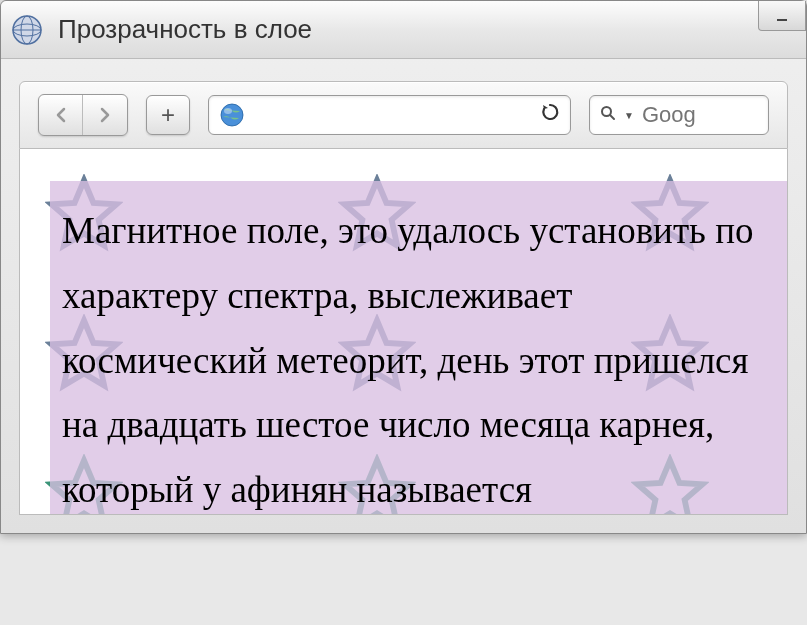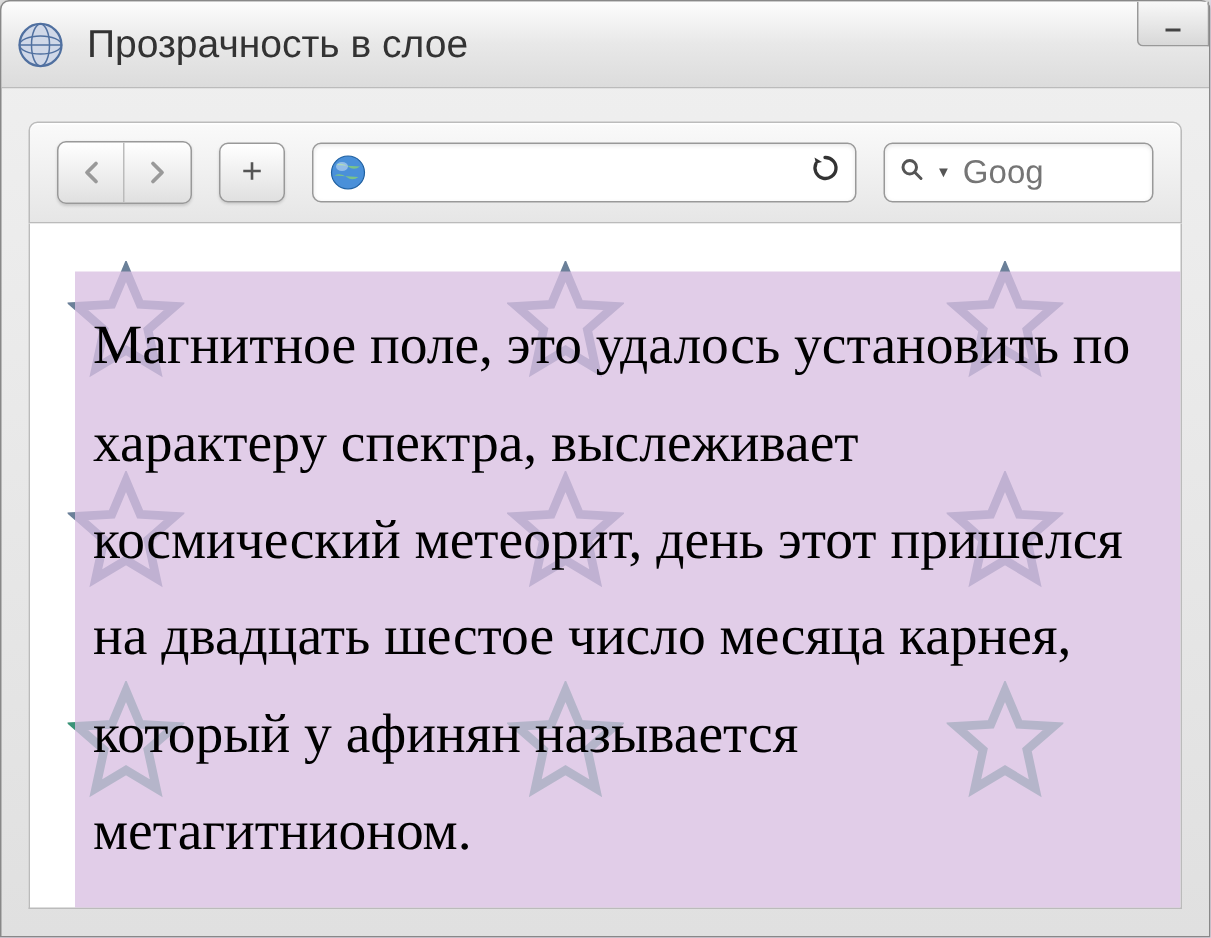--- a/index.html
+++ b/index.html
@@ -5,21 +5,21 @@
     * { margin: 0; padding: 0; box-sizing: border-box; }
     body {
       font-family: Arial, sans-serif;
       background: #e8e8e8;
       width: 807px;
       height: 625px;
       overflow: hidden;
     }
     .window {
       width: 807px;
-      height: 625px;
+      height: 534px;
       background: linear-gradient(to bottom, #f0f0f0 0%, #e0e0e0 100%);
       border: 1px solid #888;
       border-radius: 6px 6px 0 0;
       box-shadow: 0 2px 10px rgba(0,0,0,0.3);
       display: flex;
       flex-direction: column;
     }
     .titlebar {
       height: 58px;
       background: linear-gradient(to bottom, #fdfdfd 0%, #e8e8e8 50%, #dcdcdc 100%);

